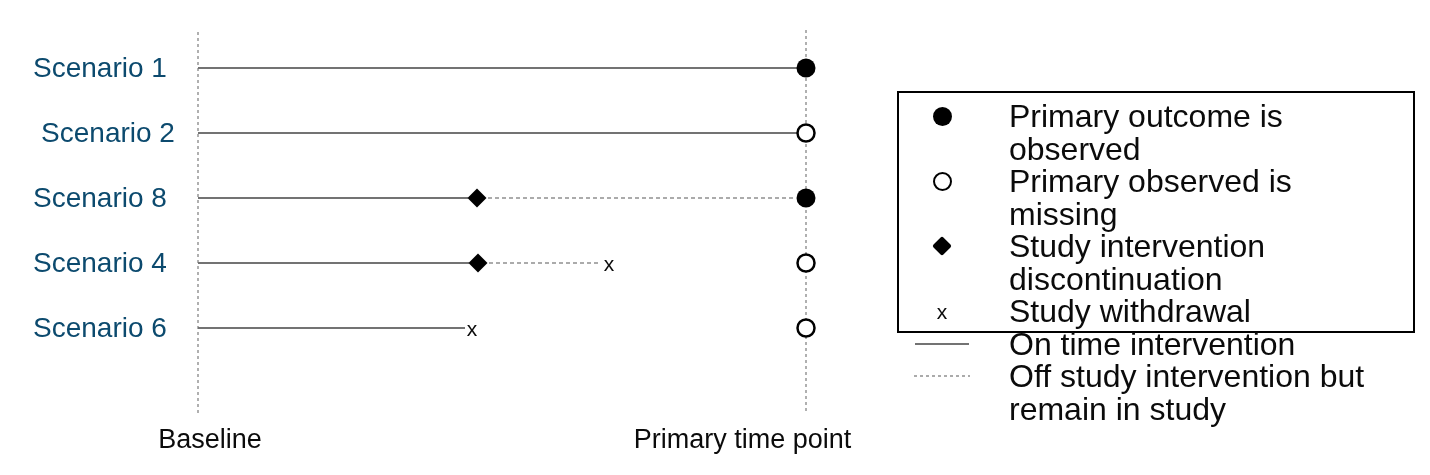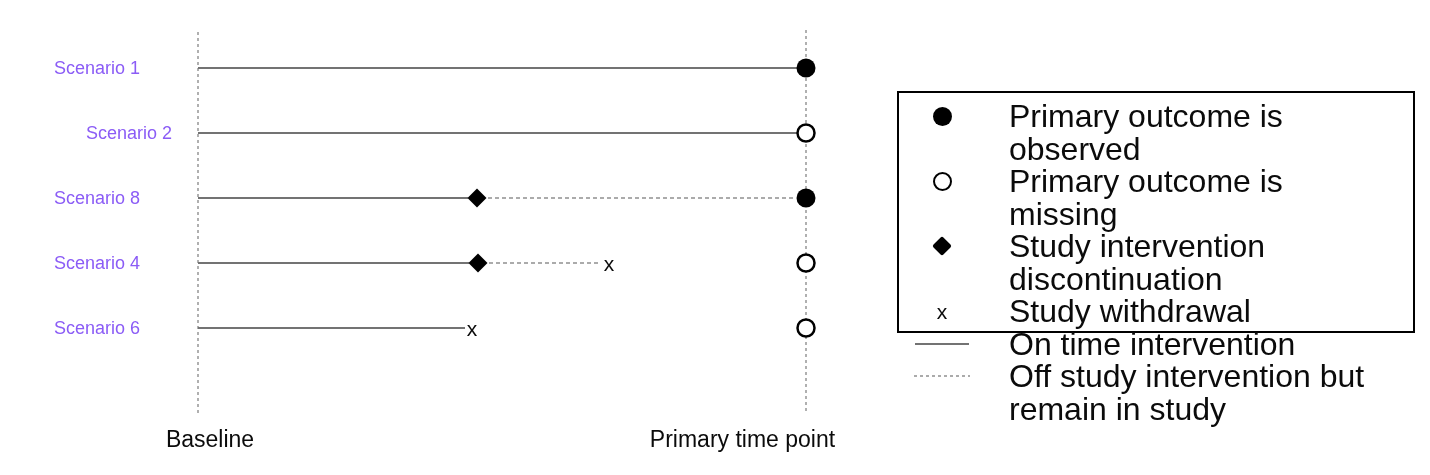--- a/index.html
+++ b/index.html
@@ -6,25 +6,25 @@
   .canvas{
     position:relative;
     width:1430px;height:475px;
     background:#ffffff;
     font-family:"Liberation Sans", sans-serif;
     color:#0b0b0b;
     overflow:hidden;
   }
   .chart-svg{position:absolute;left:0;top:0;}
   .scenario-label{
-    position:absolute;left:54px;width:150px;height:32px;
-    line-height:32px;font-size:18px;color:#8b5cf6;white-space:nowrap;
+    position:absolute;left:33px;width:150px;height:32px;
+    line-height:32px;font-size:28px;color:#0c4a6e;white-space:nowrap;
   }
   .axis-label{
-    position:absolute;height:34px;line-height:34px;font-size:23px;
+    position:absolute;height:34px;line-height:34px;font-size:27px;
     color:#0b0b0b;white-space:nowrap;text-align:center;
   }
   .xmark-text{font-family:"Liberation Sans",sans-serif;font-size:21px;fill:#0b0b0b;}
   .legend{
     position:absolute;left:897px;top:91px;width:518px;height:242px;
     border:2px solid #000;background:#fff;box-sizing:border-box;
     padding-top:7px;
   }
   .legend-row{display:flex;align-items:flex-start;min-height:32.5px;}
   .legend-sym{
@@ -92,21 +92,21 @@
       <div class="legend-sym">
         <span class="sym-filled-circle"></span>
       </div>
       <div class="legend-label">Primary outcome is observed</div>
     </div>
 
     <div class="legend-row">
       <div class="legend-sym">
         <span class="sym-open-circle"></span>
       </div>
-      <div class="legend-label">Primary outcome is missing</div>
+      <div class="legend-label">Primary observed is missing</div>
     </div>
 
     <div class="legend-row">
       <div class="legend-sym">
         <span class="sym-diamond"></span>
       </div>
       <div class="legend-label">Study intervention discontinuation</div>
     </div>
 
     <div class="legend-row">

